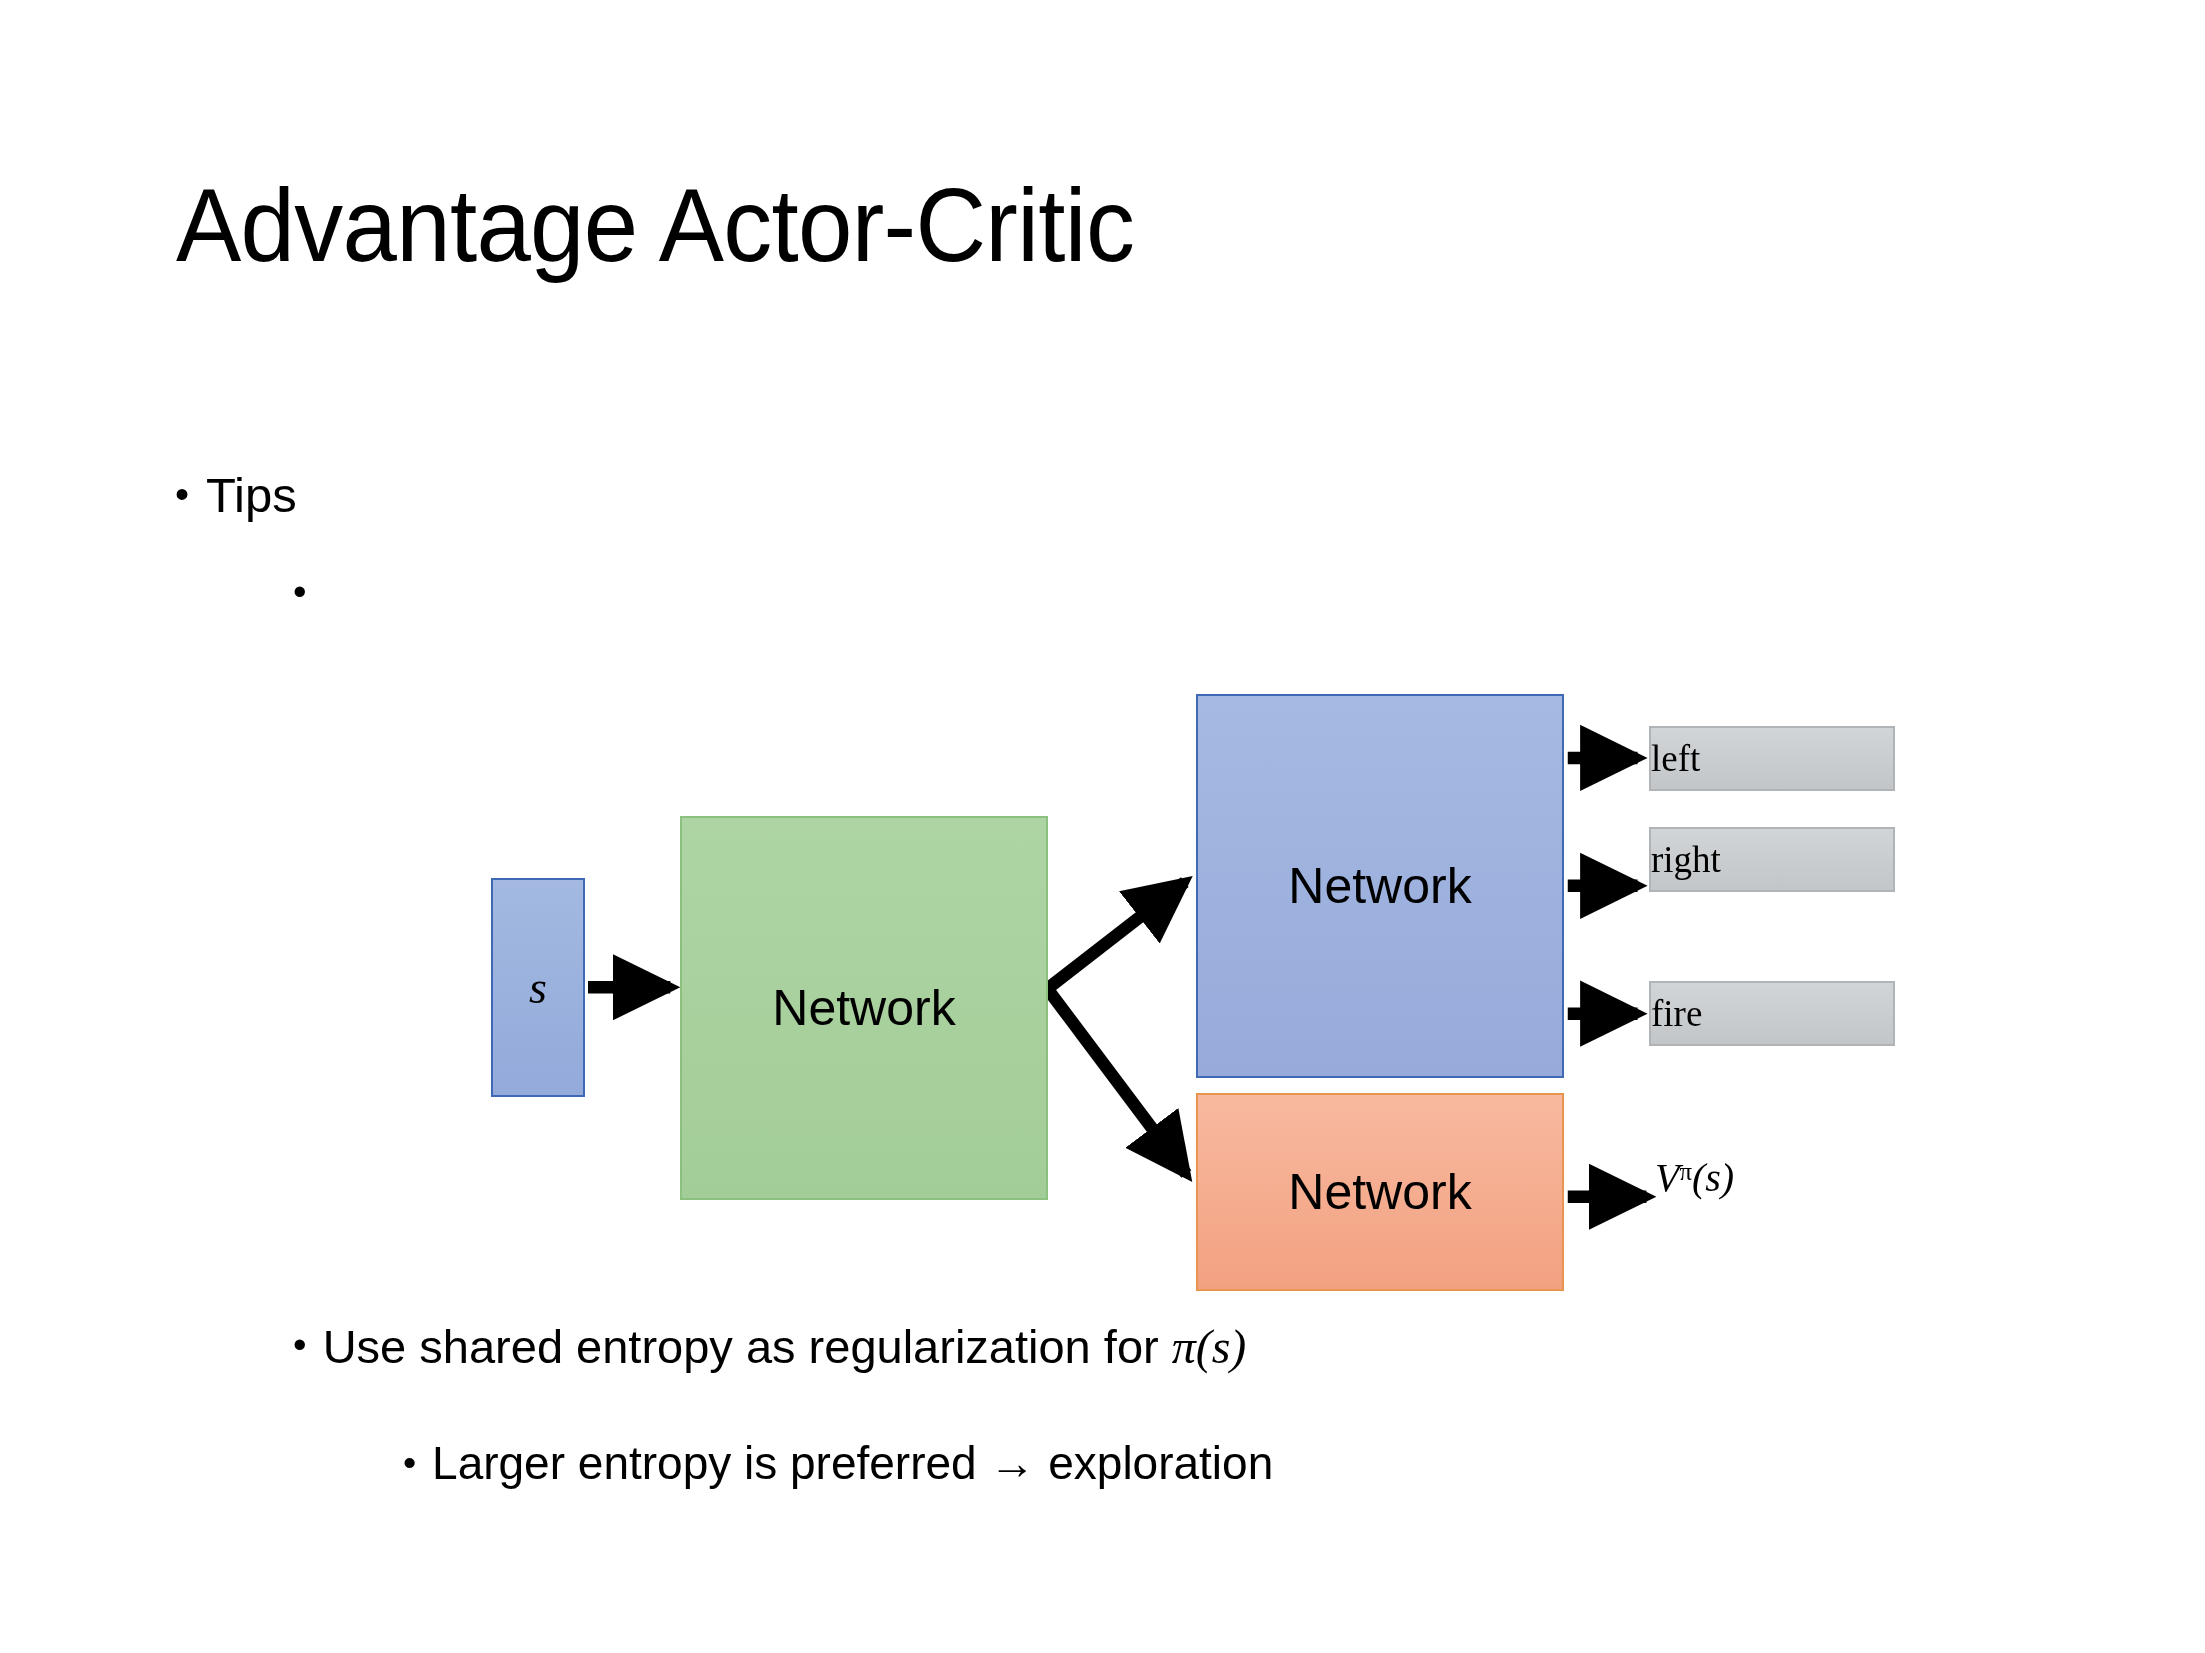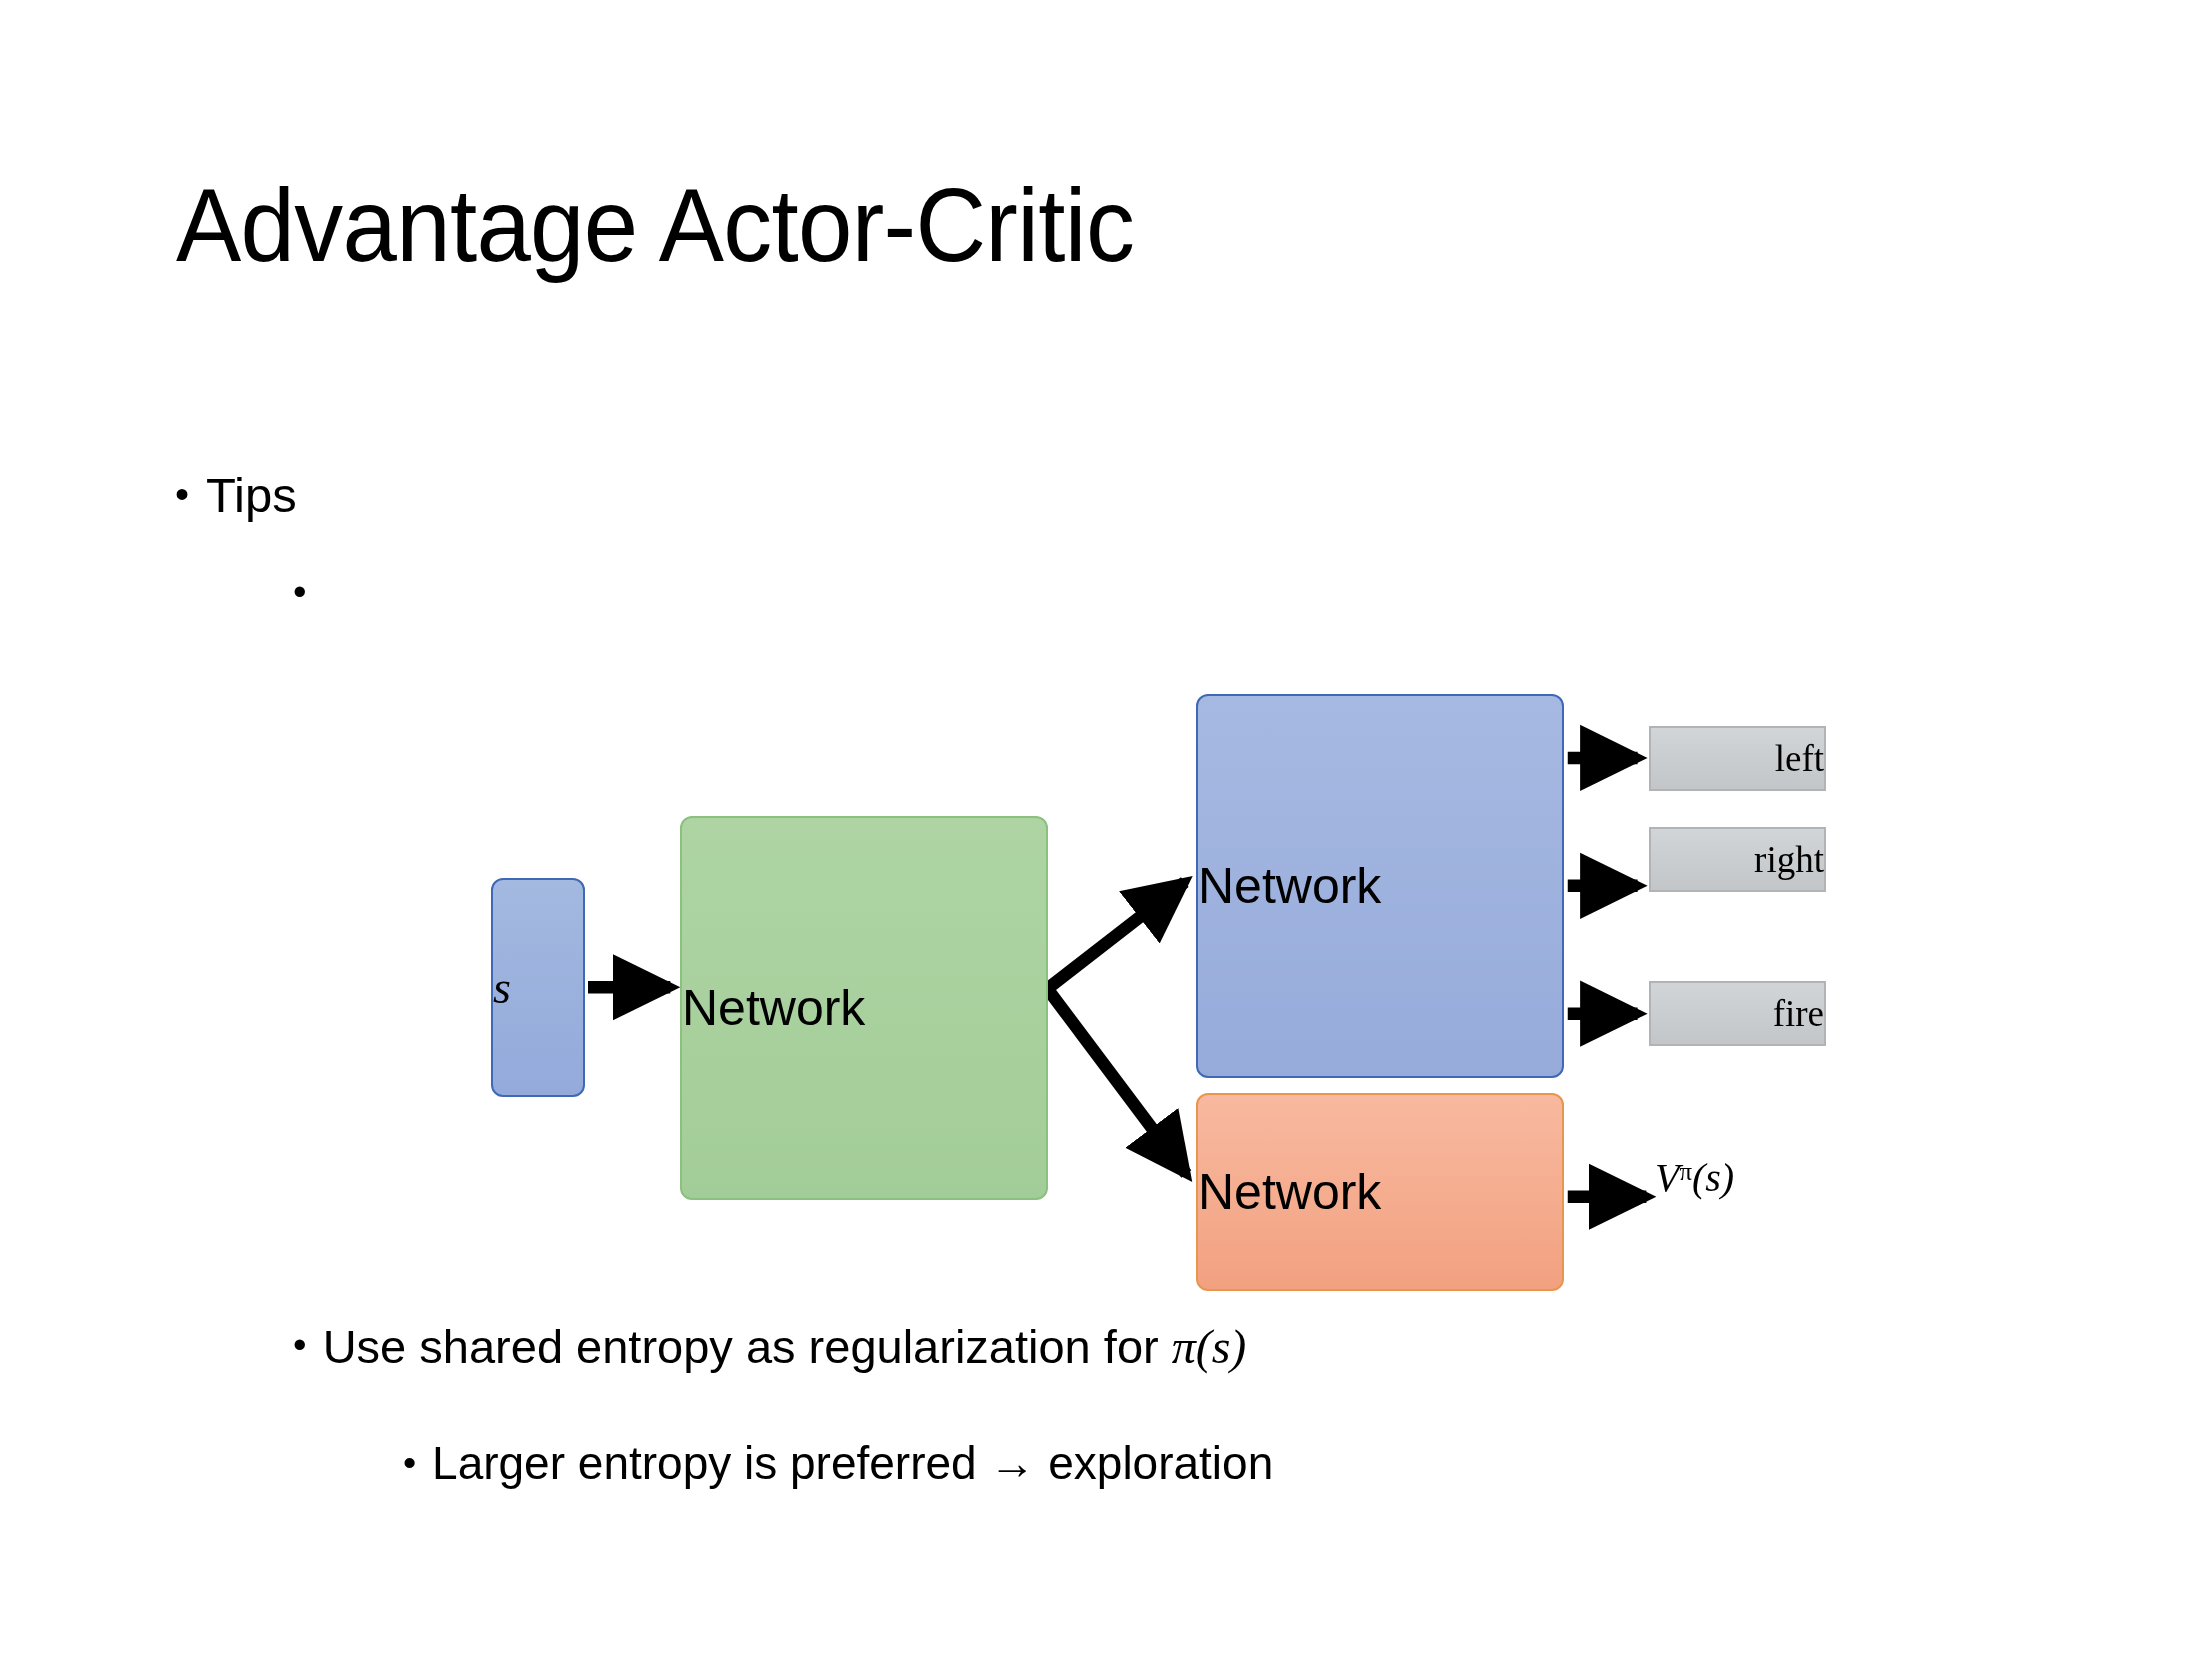--- a/index.html
+++ b/index.html
@@ -103,24 +103,24 @@
     height: 1654px;
     pointer-events: none;
   }
   #diagram > * { pointer-events: auto; }
 
   .node {
     position: absolute;
     box-sizing: border-box;
     display: flex;
     align-items: center;
+    justify-content: center;
     font-family: "Liberation Sans", sans-serif;
     font-weight: 300;
     color: #000000;
-    border-radius: 12px;
   }
 
   #node-state {
     left: 491px;
     top: 878px;
     width: 94px;
     height: 219px;
     background: linear-gradient(to bottom, #a3b9e0 0%, #93aadb 100%);
     border: 2.2px solid #3f68b5;
   }
@@ -157,27 +157,27 @@
     height: 198px;
     background: linear-gradient(to bottom, #f8b9a0 0%, #f2a180 100%);
     border: 2.2px solid #e8954f;
     font-size: 50px;
   }
 
   .action-box {
     position: absolute;
     box-sizing: border-box;
     left: 1649px;
-    width: 177px;
+    width: 246px;
     height: 65px;
     background: linear-gradient(to bottom, #d2d5d7 0%, #c2c6c8 100%);
     border: 2.2px solid #b0b4b6;
     display: flex;
     align-items: center;
-    justify-content: flex-end;
+    justify-content: flex-start;
     font-family: "Liberation Serif", serif;
     font-size: 37px;
     color: #000000;
   }
   #action-left  { top: 726px; }
   #action-right { top: 827px; }
   #action-fire  { top: 981px; }
 
   #value-label {
     position: absolute;

